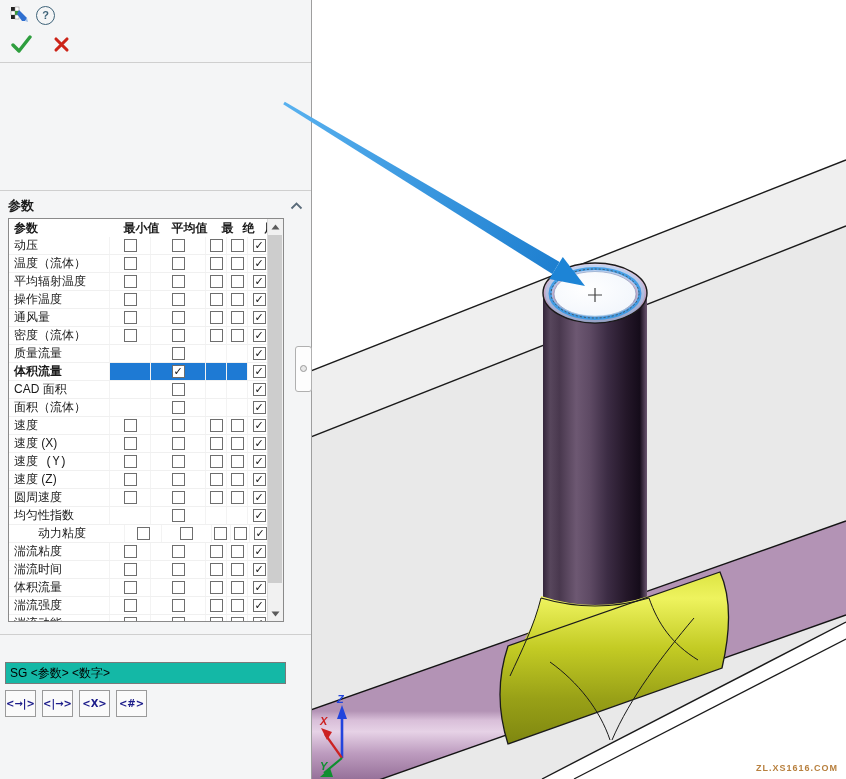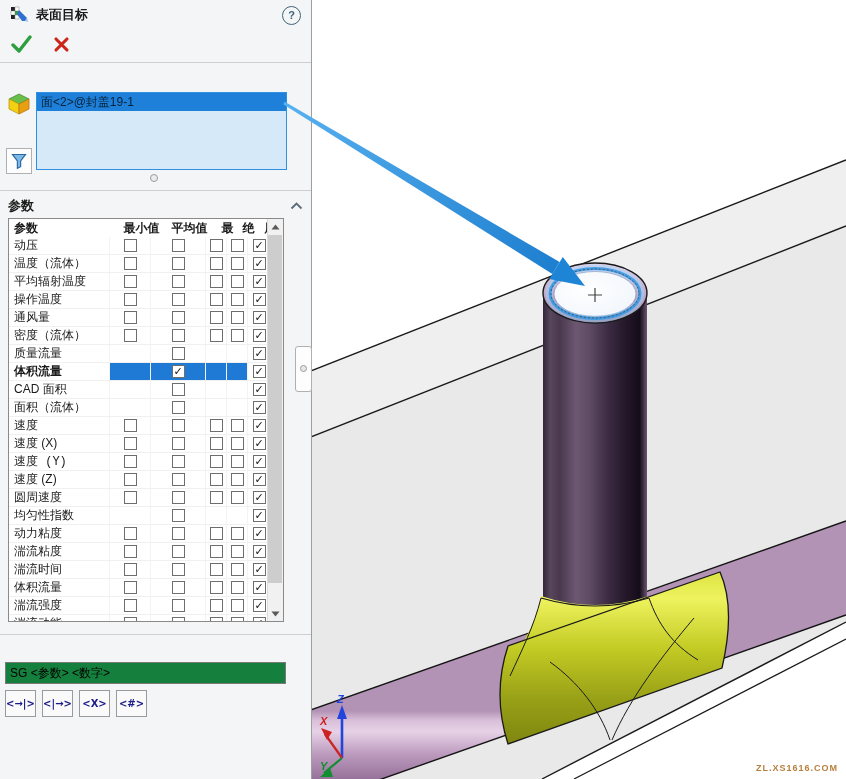--- a/index.html
+++ b/index.html
@@ -44,21 +44,21 @@
   .hl{position:absolute;left:100px;width:138px;top:0;bottom:0;background:#1e7ad4;z-index:0;}
   .cb{width:13px;height:13px;background:#fff;border:1px solid #6e6e6e;box-sizing:border-box;
       display:flex;align-items:center;justify-content:center;font-size:11px;line-height:11px;color:#111;}
   .sbar{position:absolute;right:0;top:0;bottom:0;width:15px;background:#f1f1f1;
         border-left:1px solid #dcdcdc;}
   .sbtn{position:absolute;left:0;width:14px;height:15px;display:flex;align-items:center;
         justify-content:center;background:#f1f1f1;}
   .sthumb{position:absolute;left:0;top:16px;bottom:38px;width:14px;background:#cdcdcd;}
   
   .ntinput{position:absolute;left:5px;top:662px;width:281px;height:22px;box-sizing:border-box;
-           border:1px solid #7a7a7a;background:#15803d;font-size:12px;padding:1px 4px;
+           border:1px solid #7a7a7a;background:#14b8a6;font-size:12px;padding:1px 4px;
            font-family:"Liberation Sans","DejaVu Sans",sans-serif;}
   .ntbtns{position:absolute;left:5px;top:690px;display:flex;gap:6px;}
   .ntb{width:31px;height:27px;border:1px solid #9a9a9a;background:#fafafa;color:#1b1b8a;
        font-size:10px;font-weight:bold;padding:0;font-family:"DejaVu Sans",sans-serif;}
   
   .split{position:absolute;left:295px;top:346px;width:17px;height:46px;background:#fdfdfd;
          border:1px solid #b0b0b0;border-radius:3px;z-index:9;box-sizing:border-box;}
   .split .dot{position:absolute;left:4px;top:18px;width:7px;height:7px;border-radius:50%;
               background:#e8e8e8;border:1px solid #9a9a9a;box-sizing:border-box;}
   
@@ -82,56 +82,39 @@
       <svg width="19" height="19" viewBox="0 0 19 19">
         <rect x="1" y="1" width="4" height="4" fill="#222"></rect>
           <rect x="5" y="1" width="4" height="4" fill="#fff" stroke="#888" stroke-width=".5"></rect>
         <rect x="1" y="5" width="4" height="4" fill="#fff" stroke="#888" stroke-width=".5"></rect>
           <rect x="5" y="5" width="4" height="4" fill="#3a9a3a"></rect>
         <rect x="1" y="9" width="4" height="4" fill="#222"></rect>
           <rect x="5" y="9" width="4" height="4" fill="#fff" stroke="#888" stroke-width=".5"></rect>
         <polygon points="9,4 17,12 15,15 12,15 7,8" fill="#2f6fd0"></polygon>
         <polygon points="15,15 17,12 18,16" fill="#9bbce8"></polygon>
       </svg>
-      <span class="title">表面目标</span>
       <span class="help">?</span>
     </div>
 
     <div class="confirm">
       <span class="icbtn">
         <svg width="21" height="20" viewBox="0 0 21 20">
           <path d="M2,11 L8,17 L19,3" fill="none" stroke="#2e9e3e" stroke-width="3.4" stroke-linecap="round" stroke-linejoin="round"></path>
         </svg>
       </span>
       <span class="icbtn">
         <svg width="17" height="17" viewBox="0 0 17 17">
           <path d="M3,3 L14,14 M14,3 L3,14" stroke="#cc2418" stroke-width="3.1" stroke-linecap="round"></path>
         </svg>
       </span>
     </div>
 
     <div class="sep" style="top:62px"></div>
 
 
-    <div class="selarea">
-      <svg class="cubeic" width="24" height="24" viewBox="0 0 24 24">
-        <polygon points="12,2 22,7 12,12 2,7" fill="#6abf4b" stroke="#4a8a3a" stroke-width=".8"></polygon>
-        <polygon points="2,7 12,12 12,22 2,17" fill="#f4d012" stroke="#b89a10" stroke-width=".8"></polygon>
-        <polygon points="22,7 12,12 12,22 22,17" fill="#e8a012" stroke="#b87a10" stroke-width=".8"></polygon>
-      </svg>
-      <div class="sellist">
-        <div class="selitem">面&lt;2&gt;@封盖19-1</div>
-      </div>
-      <button class="filterbtn">
-        <svg width="18" height="18" viewBox="0 0 22 22">
-          <polygon points="3,3 19,3 13,11 13,18 9,20 9,11" fill="#7db9e8" stroke="#2a679f" stroke-width="1.4"></polygon>
-        </svg>
-      </button>
-      <div class="grip"></div>
-    </div>
 
     <div class="sep" style="top:190px"></div>
 
     <div class="sech" style="top:196px">
       <span>参数</span>
       <svg width="13" height="8" viewBox="0 0 13 8">
         <polyline points="1.5,6.5 6.5,1.5 11.5,6.5" fill="none" stroke="#5a6b7a" stroke-width="1.8"></polyline>
       </svg>
     </div>
 
@@ -398,21 +381,21 @@
             <span class="tcell" style="width: 55px;">
               <span class="cb"></span>
             </span>
             <span class="tcell" style="width: 21px;"></span>
             <span class="tcell" style="width: 21px;"></span>
             <span class="tcell" style="width: 23px;">
               <span class="cb">✓</span>
             </span>
           </div>
           <div class="trow">
-            <span class="tlabel" style="width: 100px;">动力粘度</span>
+            <span class="tlabel" style="width: 100px; margin-left: 24px;">动力粘度</span>
             <span class="tcell" style="width: 41px;">
               <span class="cb"></span>
             </span>
             <span class="tcell" style="width: 55px;">
               <span class="cb"></span>
             </span>
             <span class="tcell" style="width: 21px;">
               <span class="cb"></span>
             </span>
             <span class="tcell" style="width: 21px;">

